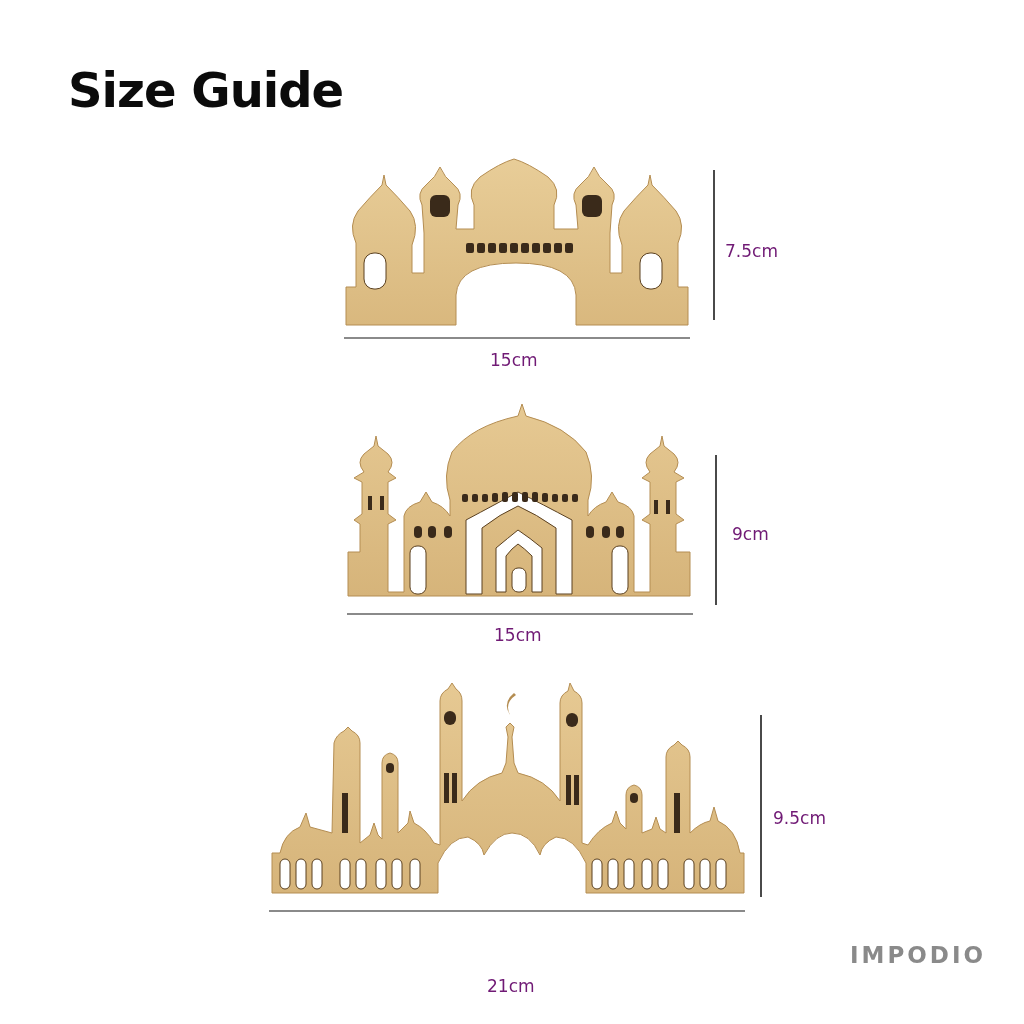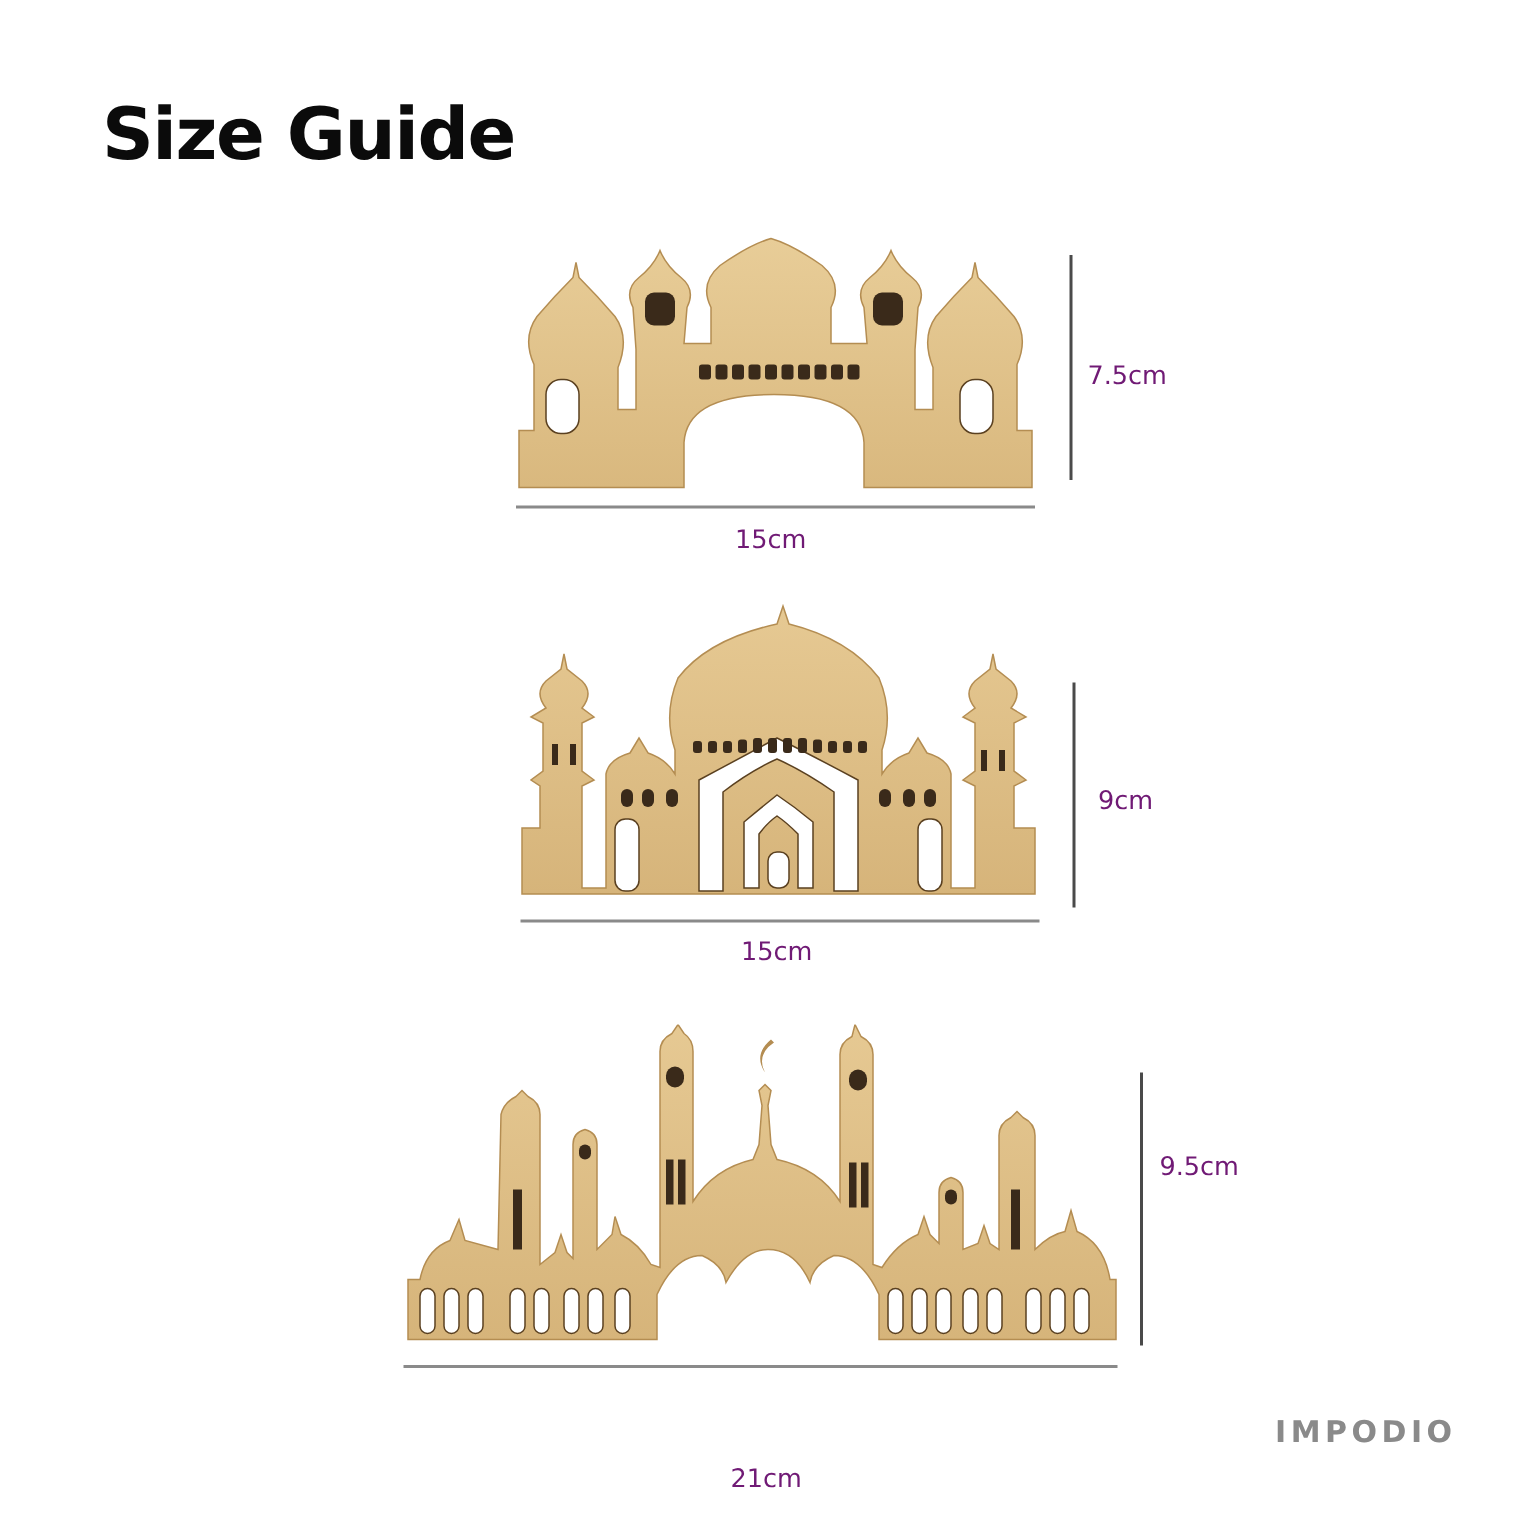--- a/index.html
+++ b/index.html
@@ -2,21 +2,21 @@
 <html><head>
 <meta charset="utf-8">
 <style>
   html, body { margin: 0; padding: 0; }
   body { width: 1024px; height: 1024px; background: #ffffff; position: relative; overflow: hidden; font-family: "Liberation Sans", sans-serif; }
   .title { position: absolute; left: 68px; top: 66px; font-family: "DejaVu Sans", sans-serif; font-weight: bold; font-size: 48px; letter-spacing: -1px; color: #0b0b0b; margin: 0; line-height: 1; text-align: center; }
   .silhouette { position: absolute; }
   .hline { position: absolute; height: 2px; background: #8a8a8a; }
   .vline { position: absolute; width: 2px; background: #4a4a4a; }
   .dim-label { position: absolute; font-family: "DejaVu Sans", sans-serif; font-size: 17px; color: #701a75; }
-  .brand { position: absolute; left: 850px; top: 942px; font-family: "DejaVu Sans", sans-serif; font-weight: bold; font-size: 20px; letter-spacing: 3px; color: #8a8a8a; }
+  .brand { position: absolute; left: 850px; top: 942px; font-family: "DejaVu Sans", sans-serif; font-weight: bold; font-size: 23px; letter-spacing: 3px; color: #8a8a8a; }
 </style>
 </head>
 <body>
 
 <h1 class="title">Size Guide</h1>
 
 <div>
   <svg class="silhouette" style="left:344px;top:155px" width="346" height="175" viewBox="0 0 346 175">
     <defs>
       <linearGradient id="w1" x1="0" y1="0" x2="0" y2="1">
@@ -136,16 +136,16 @@
         <rect x="304" y="92" width="5" height="30"></rect>
       <rect x="116" y="80" width="8" height="10" rx="4"></rect>
         <rect x="360" y="110" width="8" height="10" rx="4"></rect>
       <rect x="404" y="110" width="6" height="40"></rect>
     </g>
     <path d="M244,10 Q232,20 240,32 Q234,20 246,12 Z" fill="#b48d52"></path>
   </svg>
   <div class="hline" style="left:269px;top:910px;width:476px"></div>
   <div class="dim-label" style="left:487px;top:976px">21cm</div>
   <div class="vline" style="left:760px;top:715px;height:182px"></div>
-  <div class="dim-label" style="left:773px;top:768px">9.5cm</div>
+  <div class="dim-label" style="left:773px;top:808px">9.5cm</div>
 </div>
 
 <div class="brand">IMPODIO</div>
 
 </body></html>

